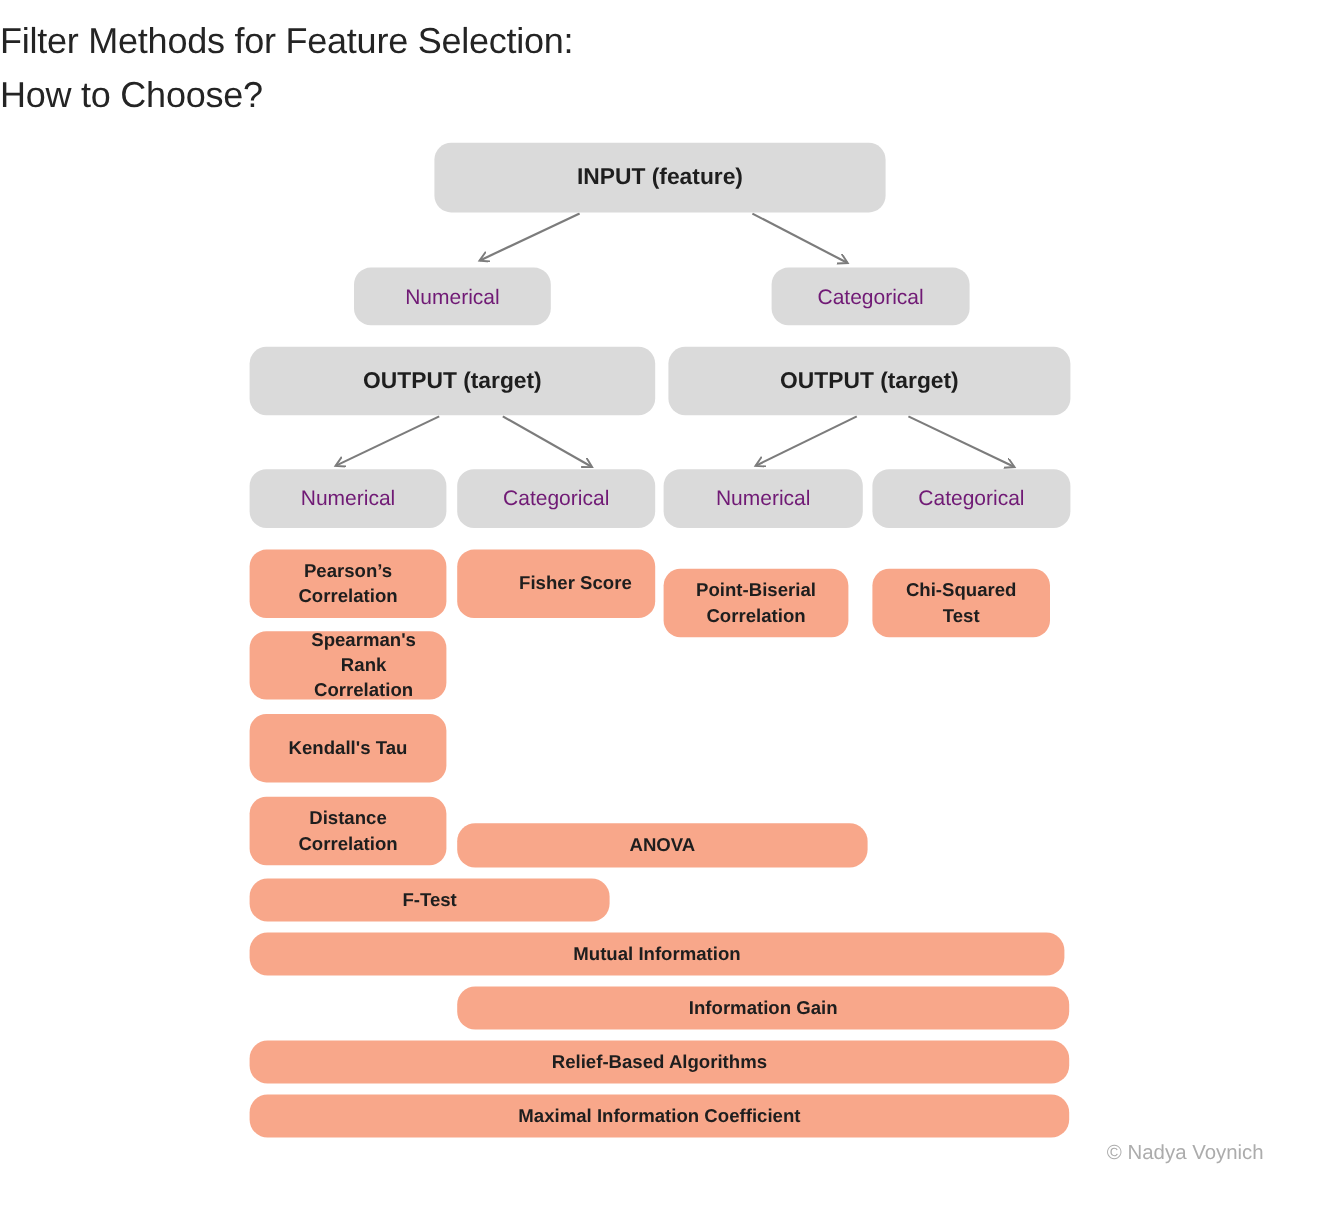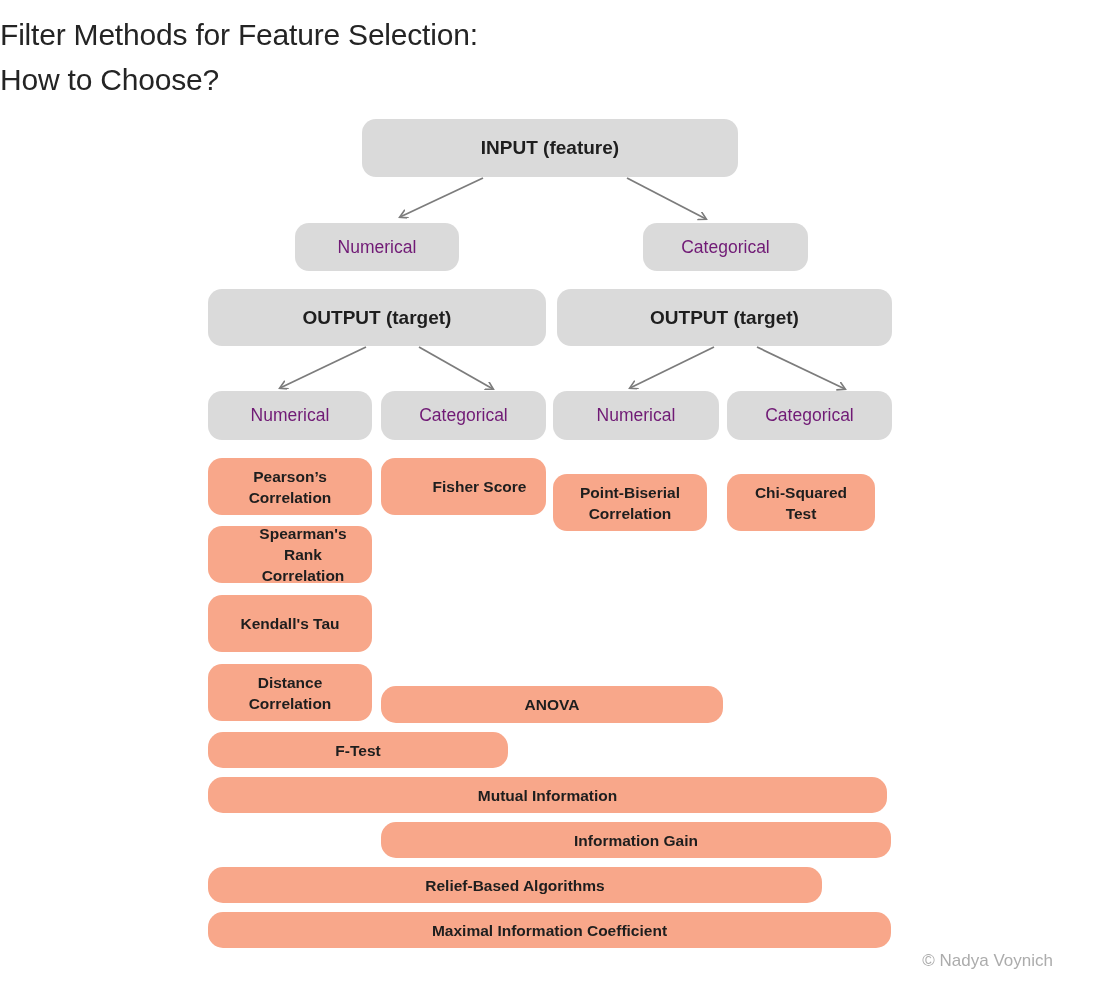--- a/index.html
+++ b/index.html
@@ -58,21 +58,21 @@
   .m-fisher{left:381px;top:458px;width:165px;height:57px;padding-left:44px;}
   .m-pointb{left:553px;top:474px;width:154px;height:57px;padding-left:12px;}
   .m-chisq{left:727px;top:458px;width:148px;height:57px;margin-top:16px;}
   .m-spearman{left:208px;top:526px;width:164px;height:57px;padding-left:38px;}
   .m-kendall{left:208px;top:595px;width:164px;height:57px;}
   .m-distance{left:208px;top:664px;width:164px;height:57px;}
   .m-anova{left:381px;top:686px;width:342px;height:37px;}
   .m-ftest{left:208px;top:732px;width:300px;height:36px;}
   .m-mutual{left:208px;top:777px;width:679px;height:36px;}
   .m-infogain{left:381px;top:822px;width:510px;height:36px;}
-  .m-relief{left:208px;top:867px;width:614px;height:36px;}
+  .m-relief{left:208px;top:867px;width:683px;height:36px;}
   .m-mic{left:208px;top:912px;width:683px;height:36px;}
 
   .credit{
     position:absolute;top:951px;right:47px;
     font-size:17px;color:var(--credit-gray);
   }
 </style>
 </head>
 <body>
 

